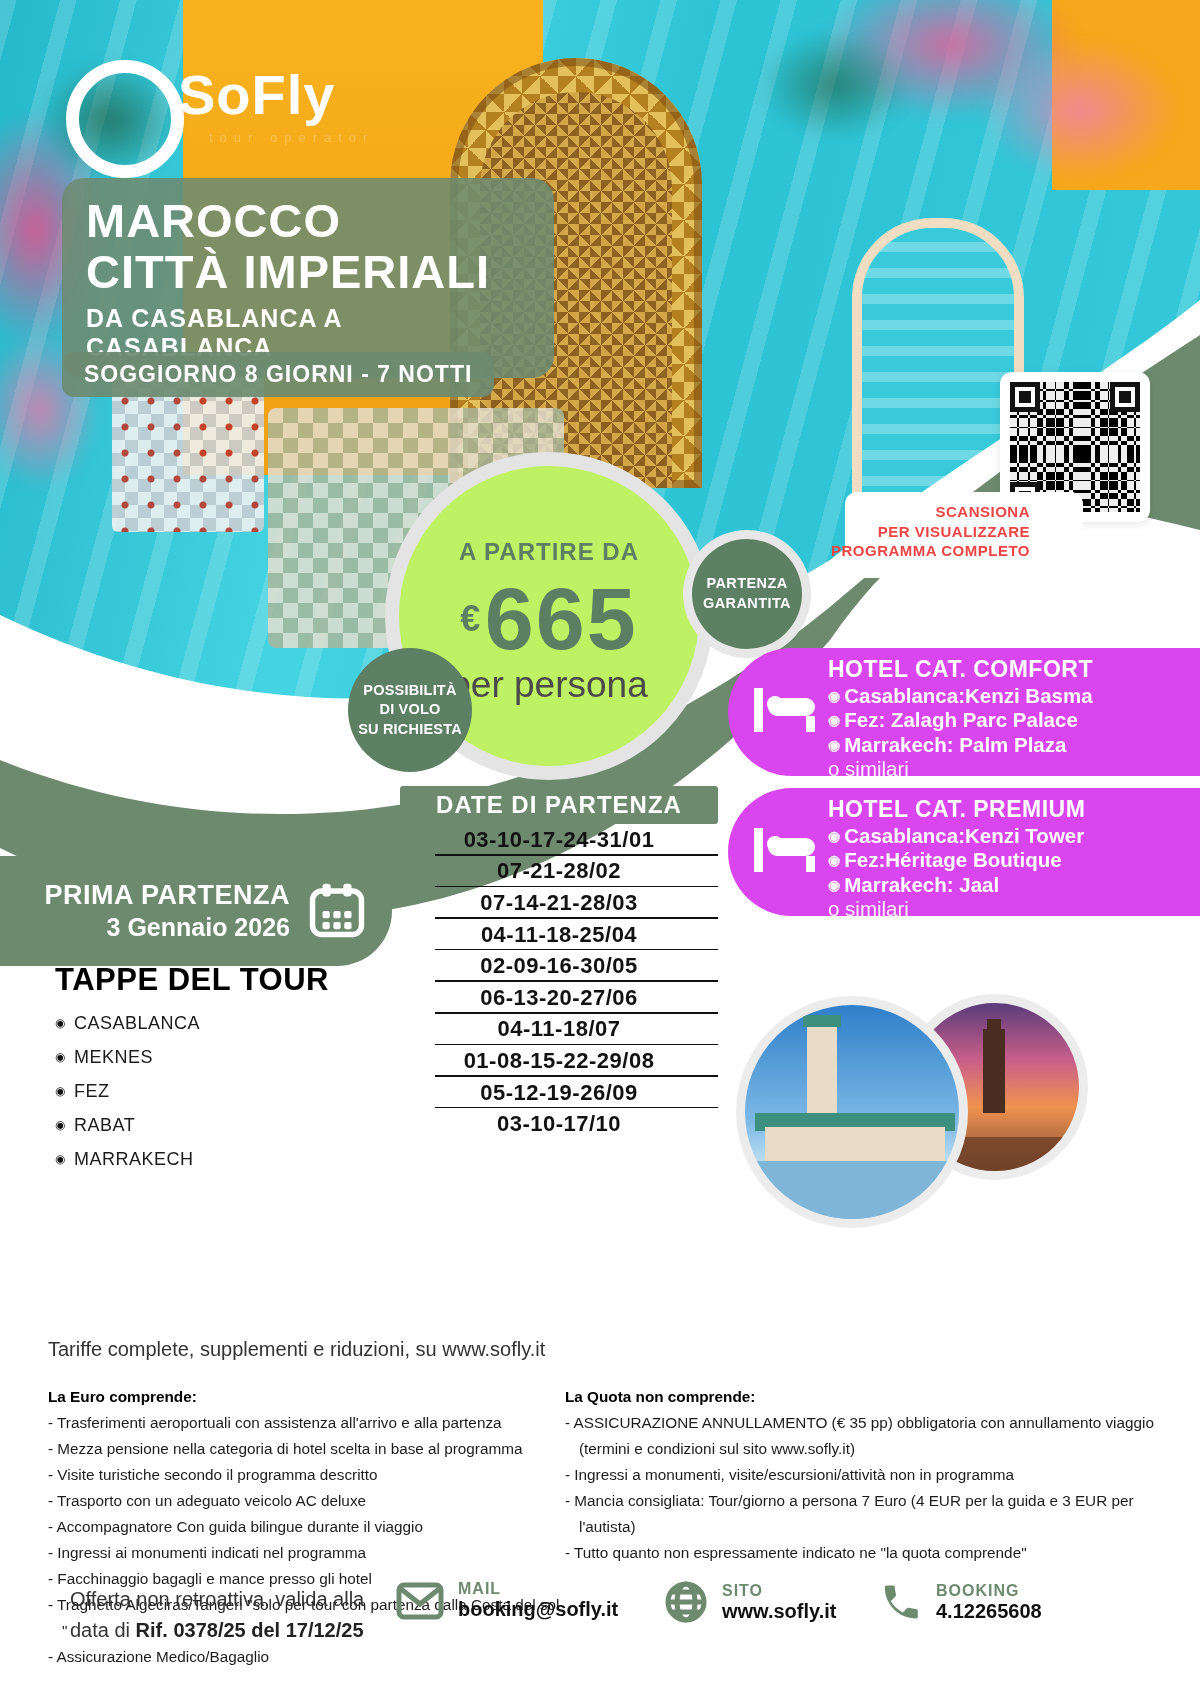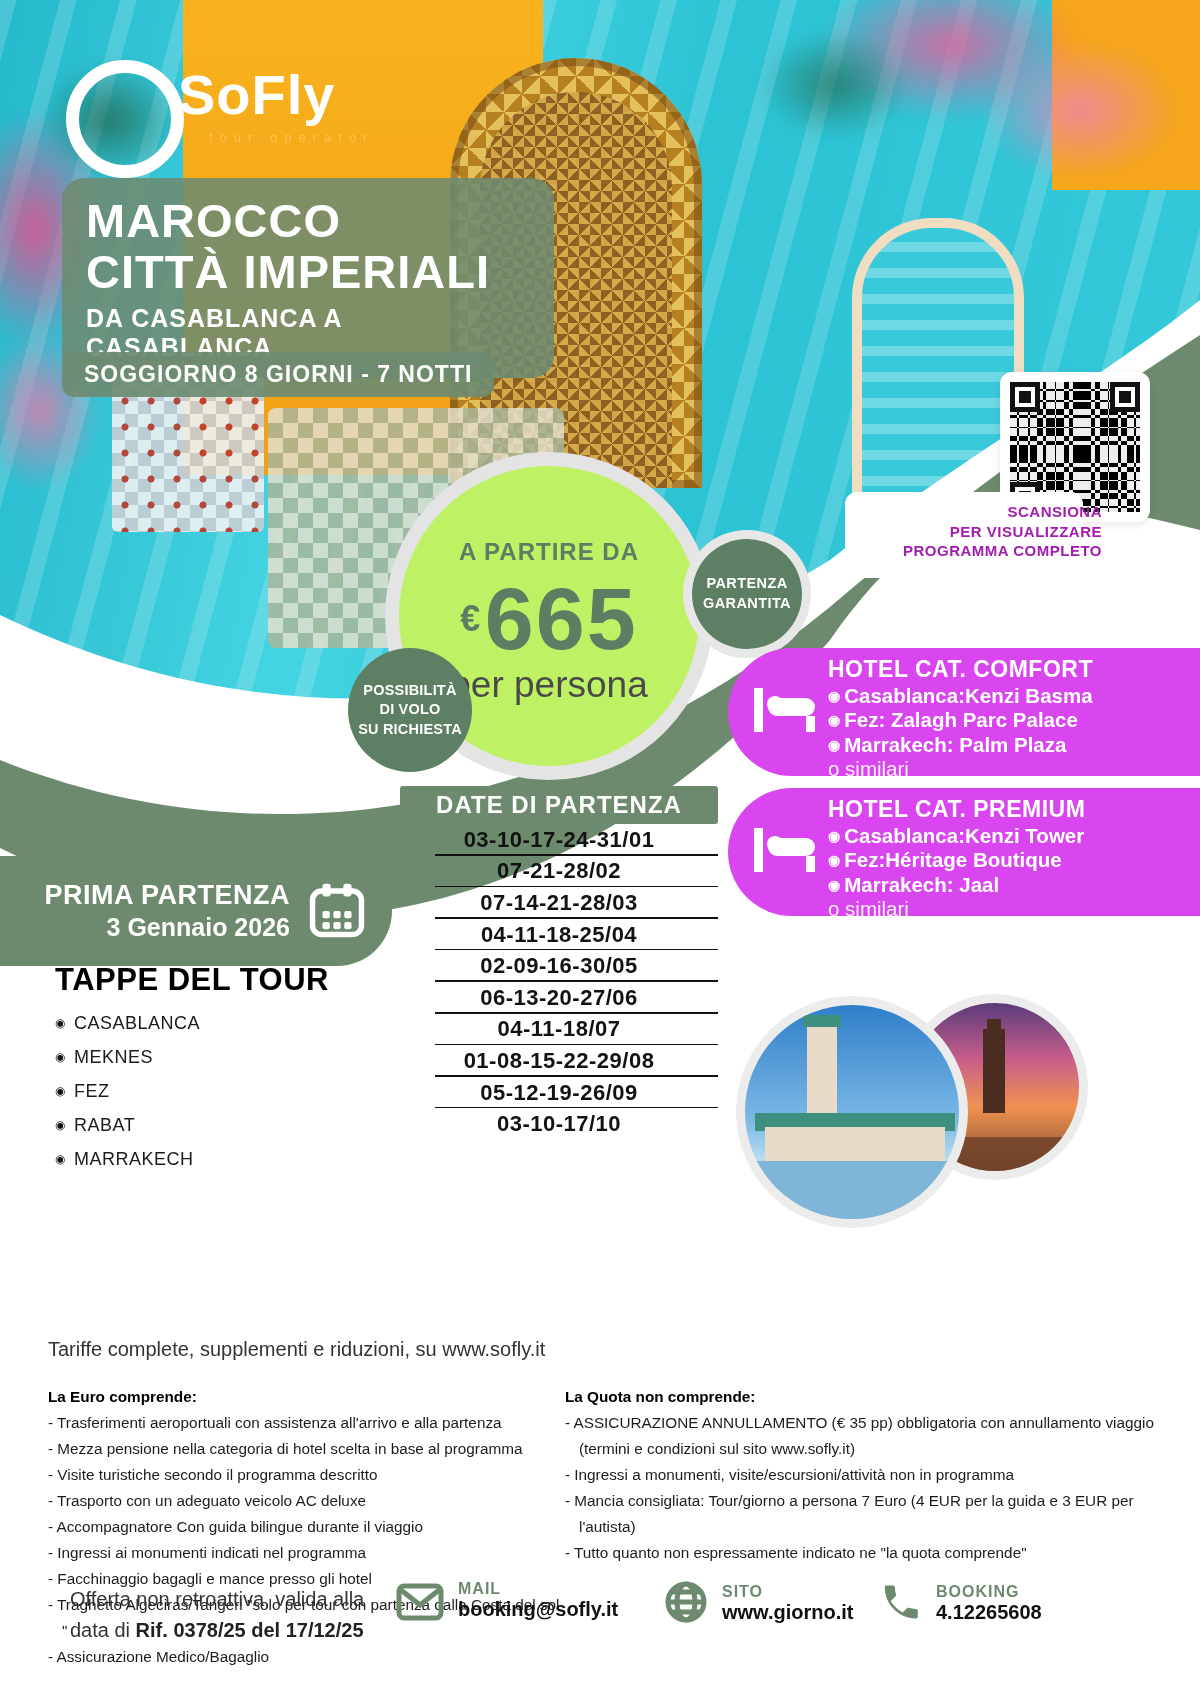--- a/index.html
+++ b/index.html
@@ -61,22 +61,22 @@
     border-radius:12px;box-shadow:0 2px 8px rgba(0,0,0,.10);}
   .qr{position:absolute;inset:10px;
     background:
       repeating-conic-gradient(#111 0% 25%,#fff 25% 50%) 0 0/18px 18px,
       repeating-conic-gradient(#111 0% 25%,#fff 25% 50%) 7px 7px/26px 26px;
     background-blend-mode:difference;}
   .qf{position:absolute;width:30px;height:30px;background:#fff;border:5px solid #111;box-sizing:border-box;}
   .qf::after{content:"";position:absolute;inset:4px;background:#111;}
   .qf.tl{left:0;top:0}.qf.tr{right:0;top:0}.qf.bl{left:0;bottom:0}
   .qr-caption-bg{position:absolute;left:845px;top:492px;width:238px;height:86px;background:#fff;border-radius:12px;}
-  .qr-caption{position:absolute;left:860px;top:502px;width:242px;text-align:right;
-    color:#a21caf;font-size:15px;font-weight:700;letter-spacing:.5px;line-height:1.3;}
+  .qr-caption{position:absolute;left:788px;top:502px;width:242px;text-align:right;
+    color:#ef4444;font-size:15px;font-weight:700;letter-spacing:.5px;line-height:1.3;}
 
   
   .price-circle{position:absolute;left:385px;top:452px;width:300px;height:300px;border-radius:50%;
     background:#bef264;border:14px solid #e4e4e4;text-align:center;}
   .price-prefix{margin-top:72px;color:#5c7f63;font-size:24px;font-weight:700;letter-spacing:1px;}
   .price-row{margin-top:2px;color:#5c7f63;}
   .price-cur{font-size:36px;font-weight:700;vertical-align:18px;}
   .price-amt{font-size:88px;font-weight:700;letter-spacing:2px;}
   .price-suffix{color:#4a4a4a;font-size:37px;margin-top:-6px;}
 
@@ -139,21 +139,21 @@
   .tariffs-note{position:absolute;left:48px;top:1338px;font-size:20px;color:#333;}
   .quota{position:absolute;top:1384px;font-size:15.3px;color:#1c1c1c;line-height:26px;}
   .quota.inc{left:48px;width:520px;}
   .quota.exc{left:565px;width:612px;}
   .quota-title{font-weight:700;color:#000;}
   .quota-item{padding-left:14px;text-indent:-14px;}
 
   .offer-note{position:absolute;left:70px;top:1584px;font-size:20px;color:#333;line-height:1.55;}
   .offer-ref{font-weight:700;color:#222;}
 
-  .contact{position:absolute;top:1580px;display:flex;align-items:flex-end;gap:14px;}
+  .contact{position:absolute;top:1580px;display:flex;align-items:center;gap:14px;}
   .contact.mail{left:396px;}
   .contact.site{left:664px;}
   .contact.phone{left:878px;}
   .contact-label{color:#6d8a6e;font-size:16px;font-weight:700;letter-spacing:1px;}
   .contact-value{color:#111;font-size:20px;font-weight:700;margin-top:0;}
 </style>
 </head>
 <body>
 
 <div class="photo">
@@ -366,21 +366,21 @@
 <div class="contact site">
   <svg width="44" height="44" viewBox="0 0 44 44">
     <circle cx="22" cy="22" r="18" fill="none" stroke="#6d8a6e" stroke-width="5"></circle>
     <ellipse cx="22" cy="22" rx="9" ry="18" fill="none" stroke="#6d8a6e" stroke-width="5"></ellipse>
     <line x1="4" y1="22" x2="40" y2="22" stroke="#6d8a6e" stroke-width="5"></line>
     <line x1="7" y1="12" x2="37" y2="12" stroke="#6d8a6e" stroke-width="5"></line>
     <line x1="7" y1="32" x2="37" y2="32" stroke="#6d8a6e" stroke-width="5"></line>
   </svg>
   <div>
     <div class="contact-label">SITO</div>
-    <div class="contact-value">www.giorno.it</div>
+    <div class="contact-value">www.sofly.it</div>
   </div>
 </div>
 
 <div class="contact phone">
   <svg width="44" height="44" viewBox="0 0 24 24">
     <path d="M6.6 10.8c1.5 3 3.9 5.4 6.9 6.9l2.3-2.3c.3-.3.7-.4 1.1-.2 1.2.4 2.5.6 3.8.6.6 0 1 .4 1 1V20c0 .6-.4 1-1 1-9.4 0-17-7.6-17-17 0-.6.4-1 1-1h3.5c.6 0 1 .4 1 1 0 1.3.2 2.6.6 3.8.1.4 0 .8-.2 1.1l-3 2.9z" fill="#6d8a6e"></path>
   </svg>
   <div>
     <div class="contact-label">BOOKING</div>
     <div class="contact-value">4.12265608</div>

